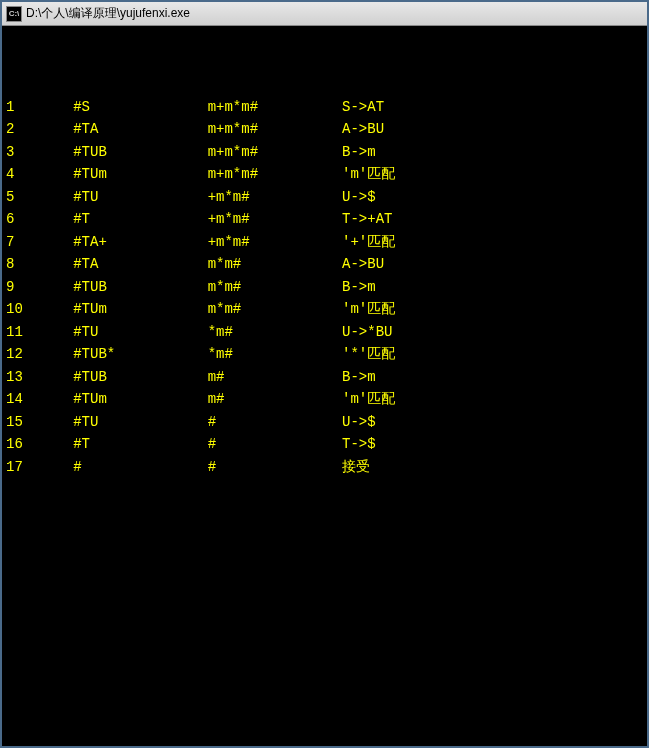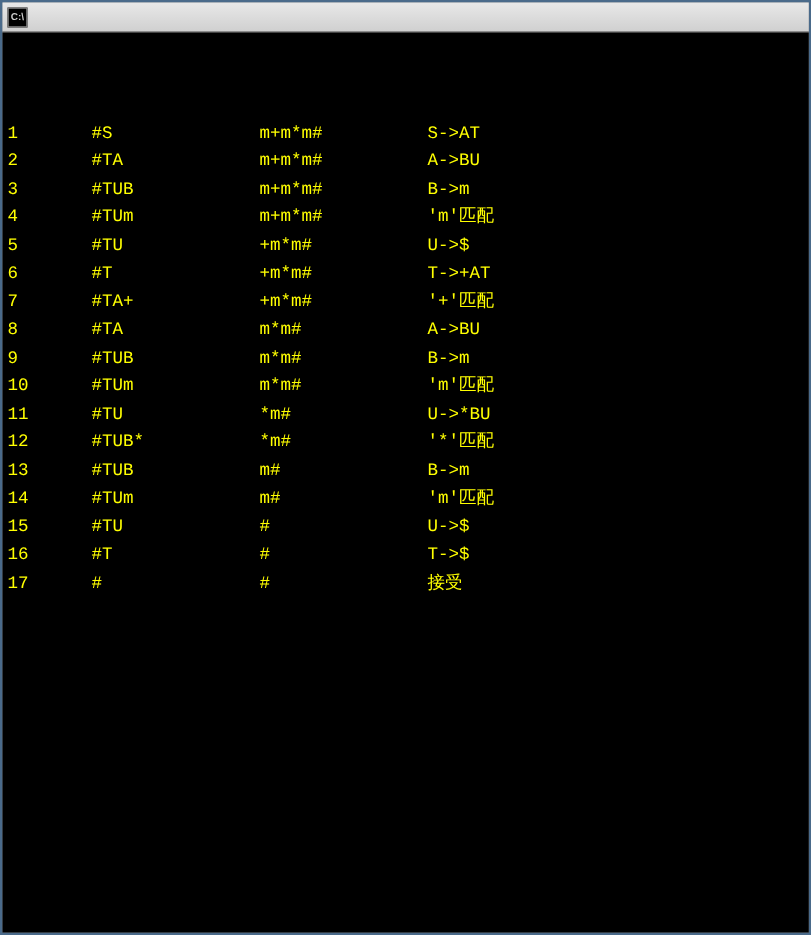--- a/index.html
+++ b/index.html
@@ -63,20 +63,21 @@
     pointer-events: none;
     letter-spacing: 0.5px;
   }
 </style>
 </head>
 <body>
 
 <div class="window">
   <div class="titlebar">
     <div class="app-icon">C:\</div>
+    <div class="title-text">D:\个人\编译原理\yujufenxi.exe</div>
   </div>
   <div class="terminal">
 
     <div id="rows1"><span class="line">1       #S              m+m*m#          S-&gt;AT</span><span class="line">2       #TA             m+m*m#          A-&gt;BU</span><span class="line">3       #TUB            m+m*m#          B-&gt;m</span><span class="line">4       #TUm            m+m*m#          'm'匹配</span><span class="line">5       #TU             +m*m#           U-&gt;$</span><span class="line">6       #T              +m*m#           T-&gt;+AT</span><span class="line">7       #TA+            +m*m#           '+'匹配</span><span class="line">8       #TA             m*m#            A-&gt;BU</span><span class="line">9       #TUB            m*m#            B-&gt;m</span><span class="line">10      #TUm            m*m#            'm'匹配</span><span class="line">11      #TU             *m#             U-&gt;*BU</span><span class="line">12      #TUB*           *m#             '*'匹配</span><span class="line">13      #TUB            m#              B-&gt;m</span><span class="line">14      #TUm            m#              'm'匹配</span><span class="line">15      #TU             #               U-&gt;$</span><span class="line">16      #T              #               T-&gt;$</span><span class="line">17      #               #               接受</span></div>
     <span class="line"> </span>
     
     
     
     
     

